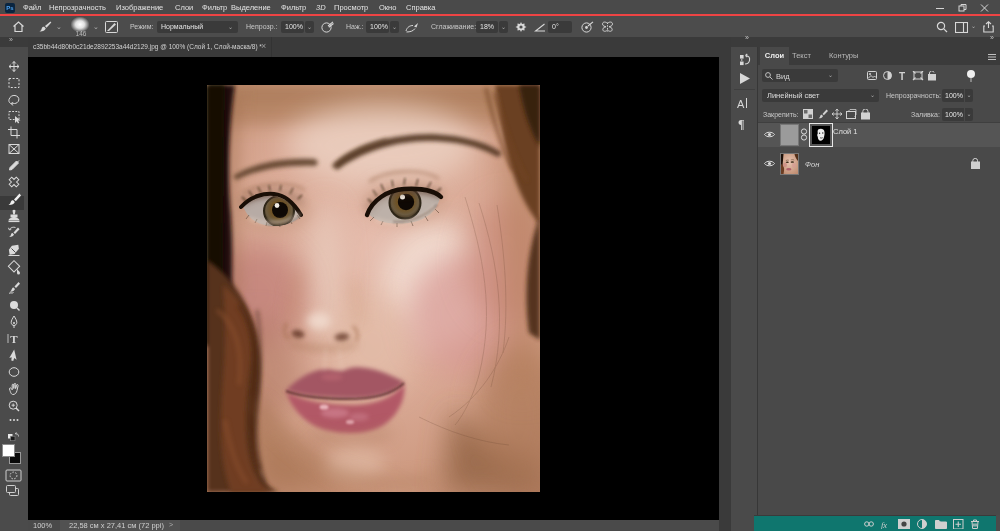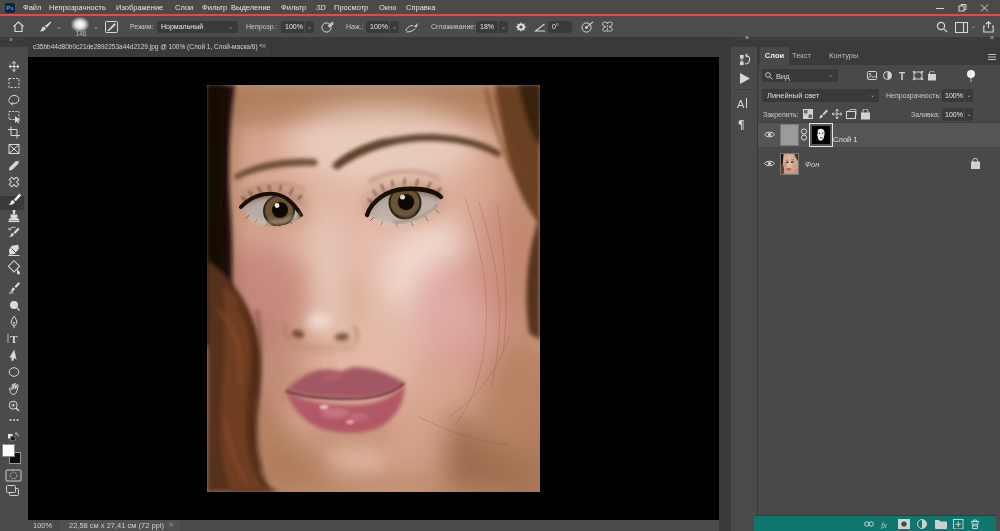--- a/index.html
+++ b/index.html
@@ -581,21 +581,21 @@
         </svg>
       <div style="position:absolute;left:51px;top:0px;width:24px;height:24px;border:1.5px solid #e8e8e8;background:#555;"></div>
       <div style="position:absolute;left:54px;top:3px;width:18px;height:18px;background:#000;">
         <svg width="18" height="18" viewBox="0 0 18 18">
             <path d="M6.2 3.5 C9 2 12 3 12.4 5.5 C12.8 7.5 12.4 9.5 12 11 C11.5 13.5 10 14.8 8.6 14.8 C6.8 14.8 5.8 13 5.8 10.8 C5 9.8 5.2 8.3 5.8 7.3 C5.5 5.8 5.5 4.4 6.2 3.5 Z" fill="#ececec"></path>
             <circle cx="7.6" cy="7.2" r="0.7" fill="#222"></circle>
             <circle cx="10.8" cy="7" r="0.7" fill="#222"></circle>
             <path d="M8 11.6 C8.8 12.2 10 12.2 10.7 11.6" stroke="#333" stroke-width="0.9" fill="none"></path>
           </svg>
       </div>
-      <span style="position:absolute;left:75px;top:12px;color:#e2e2e2;font-size:7.5px;">Слой 1</span>
+      <span style="position:absolute;left:75px;top:4px;color:#e2e2e2;font-size:7.5px;">Слой 1</span>
     </div>
 
     <div style="position:absolute;left:0;top:87px;width:242px;height:24px;">
       <svg style="position:absolute;left:6px;top:7px;" width="11" height="9" fill="none" stroke="#dcdcdc">
           <path d="M0.5 4.5 C2.5 1.5 8.5 1.5 10.5 4.5 C8.5 7.5 2.5 7.5 0.5 4.5 Z"></path>
           <circle cx="5.5" cy="4.5" r="1.6" fill="#dcdcdc" stroke="none"></circle>
         </svg>
       <div style="position:absolute;left:23px;top:2px;width:17px;height:20px;outline:1px solid #777;overflow:hidden;">
         <svg width="17" height="20" viewBox="0 0 17 20">
             <rect width="17" height="20" fill="#d9ae98"></rect>

